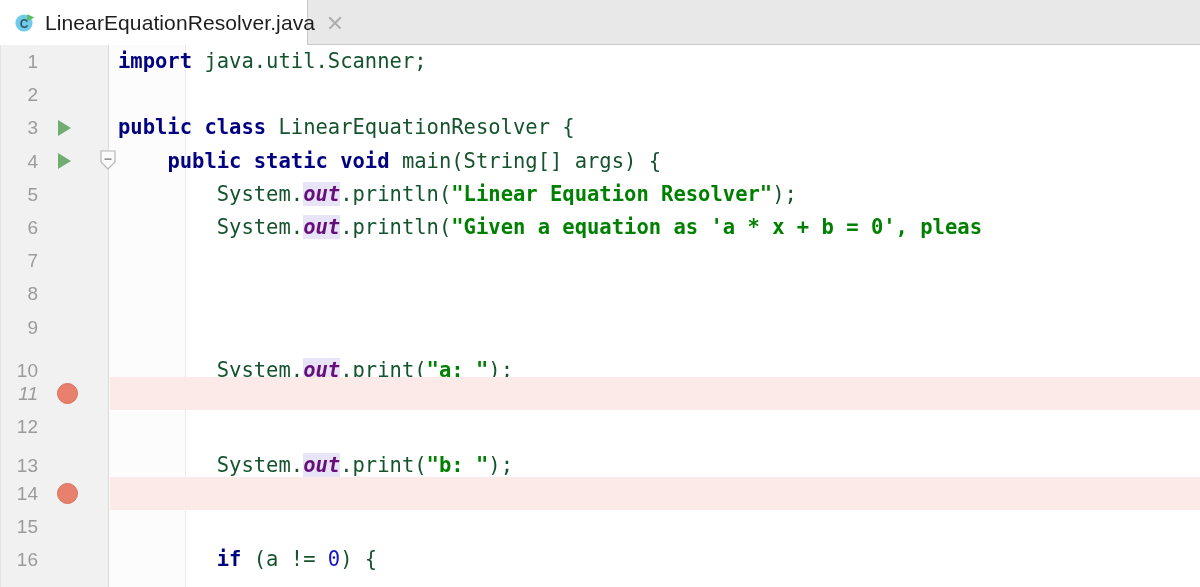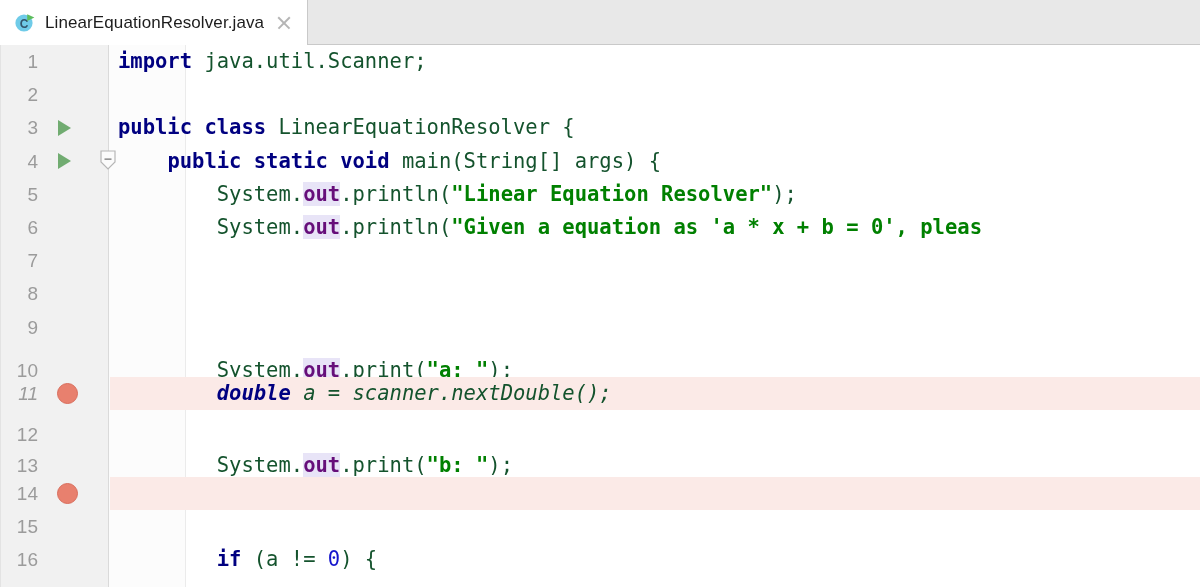--- a/index.html
+++ b/index.html
@@ -45,21 +45,21 @@
     cursor: default;
   }
   .tab-icon {
     width: 22px;
     height: 22px;
     position: relative;
     margin-right: 9px;
     flex: 0 0 auto;
   }
   .tab-label {
-    font-size: 17px;
+    font-size: 21px;
     color: #1d1d1d;
     white-space: nowrap;
     letter-spacing: 0.1px;
   }
   .tab-close {
     margin-left: 12px;
     width: 16px;
     height: 16px;
     position: relative;
     flex: 0 0 auto;
@@ -165,21 +165,21 @@
     font-family: "DejaVu Sans Mono", monospace;
     font-size: 20.5px;
     color: #121212;
     letter-spacing: 0px;
   }
 
   
   .kw   { color: #000080; font-weight: bold; text-align: right; }
   .str  { color: #008000; font-weight: bold; }
   .num  { color: #1414cc; }
-  .fld  { color: #660e7a; font-weight: bold; 
+  .fld  { color: #660e7a; font-weight: bold; font-style: italic;
           background: #e8e4f7; }
   .plain{ color: #14532d; }
 
   
   .run-arrow {
     position: absolute;
     left: 58px;
     width: 0; height: 0;
     border-left: 13px solid #5aa05a;
     border-top: 8px solid transparent;
@@ -275,23 +275,22 @@
         </div>
         <div class="row" style="top: 309px;">
           <div class="lineno">10</div>
           <div class="code"><span class="plain">        System.</span><span class="fld">out</span><span class="plain">.print(</span><span class="str">"a: "</span><span class="plain">);</span></div>
         </div>
         <div class="row hl" style="top: 332px; font-style: italic;">
           <div class="row-bg-fold"></div>
           <div class="row-bg-code"></div>
           <div class="lineno">11</div>
           <div class="bp-dot" style="top: 6.1px;"></div>
-          <div class="code"><span class="plain">        </span><span class="kw">double</span><span class="plain"> a = scanner.nextDouble();</span></div>
-        </div>
-        <div class="row" style="top: 373px;">
+        </div>
+        <div class="row" style="top: 365px;">
           <div class="lineno">12</div>
           <div class="code"></div>
         </div>
         <div class="row" style="top: 404px;">
           <div class="lineno">13</div>
           <div class="code"><span class="plain">        System.</span><span class="fld">out</span><span class="plain">.print(</span><span class="str">"b: "</span><span class="plain">);</span></div>
         </div>
         <div class="row hl" style="top: 431.6px; text-decoration: underline;">
           <div class="row-bg-fold"></div>
           <div class="row-bg-code"></div>

